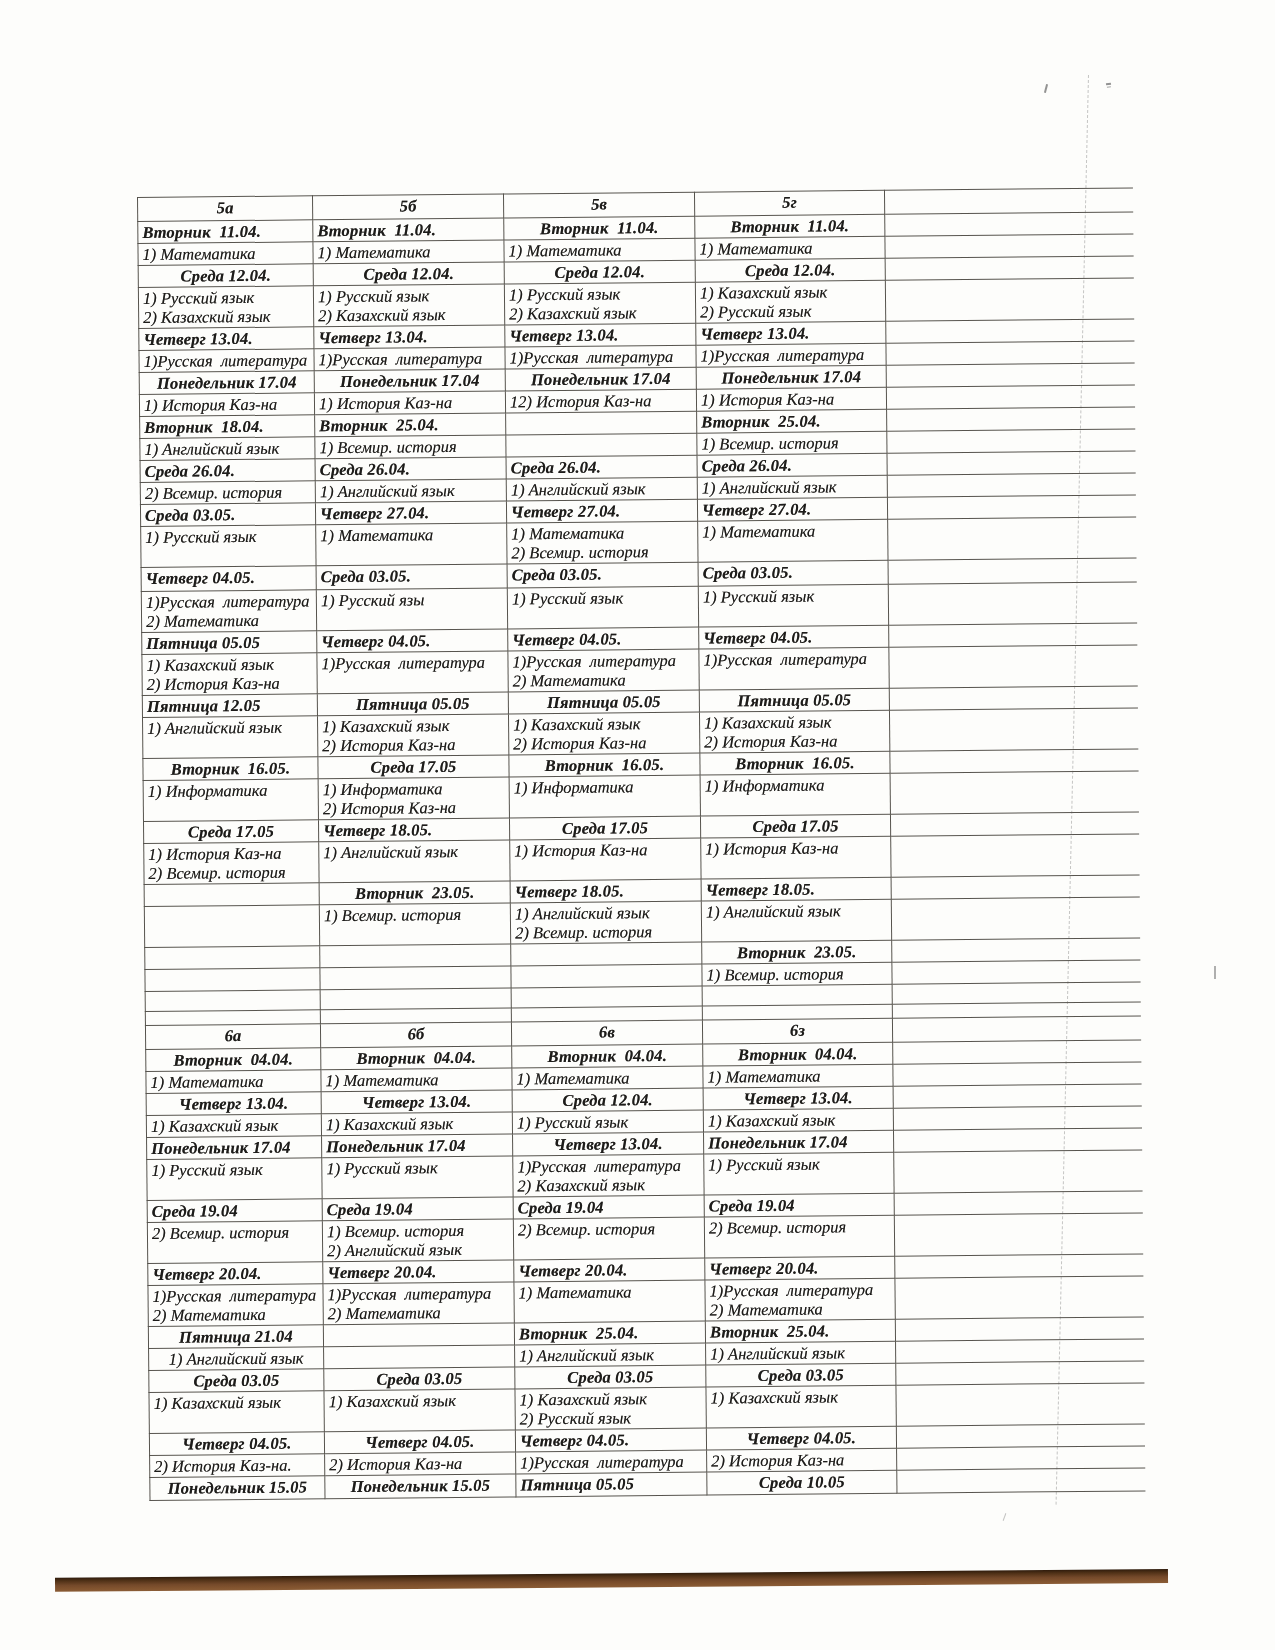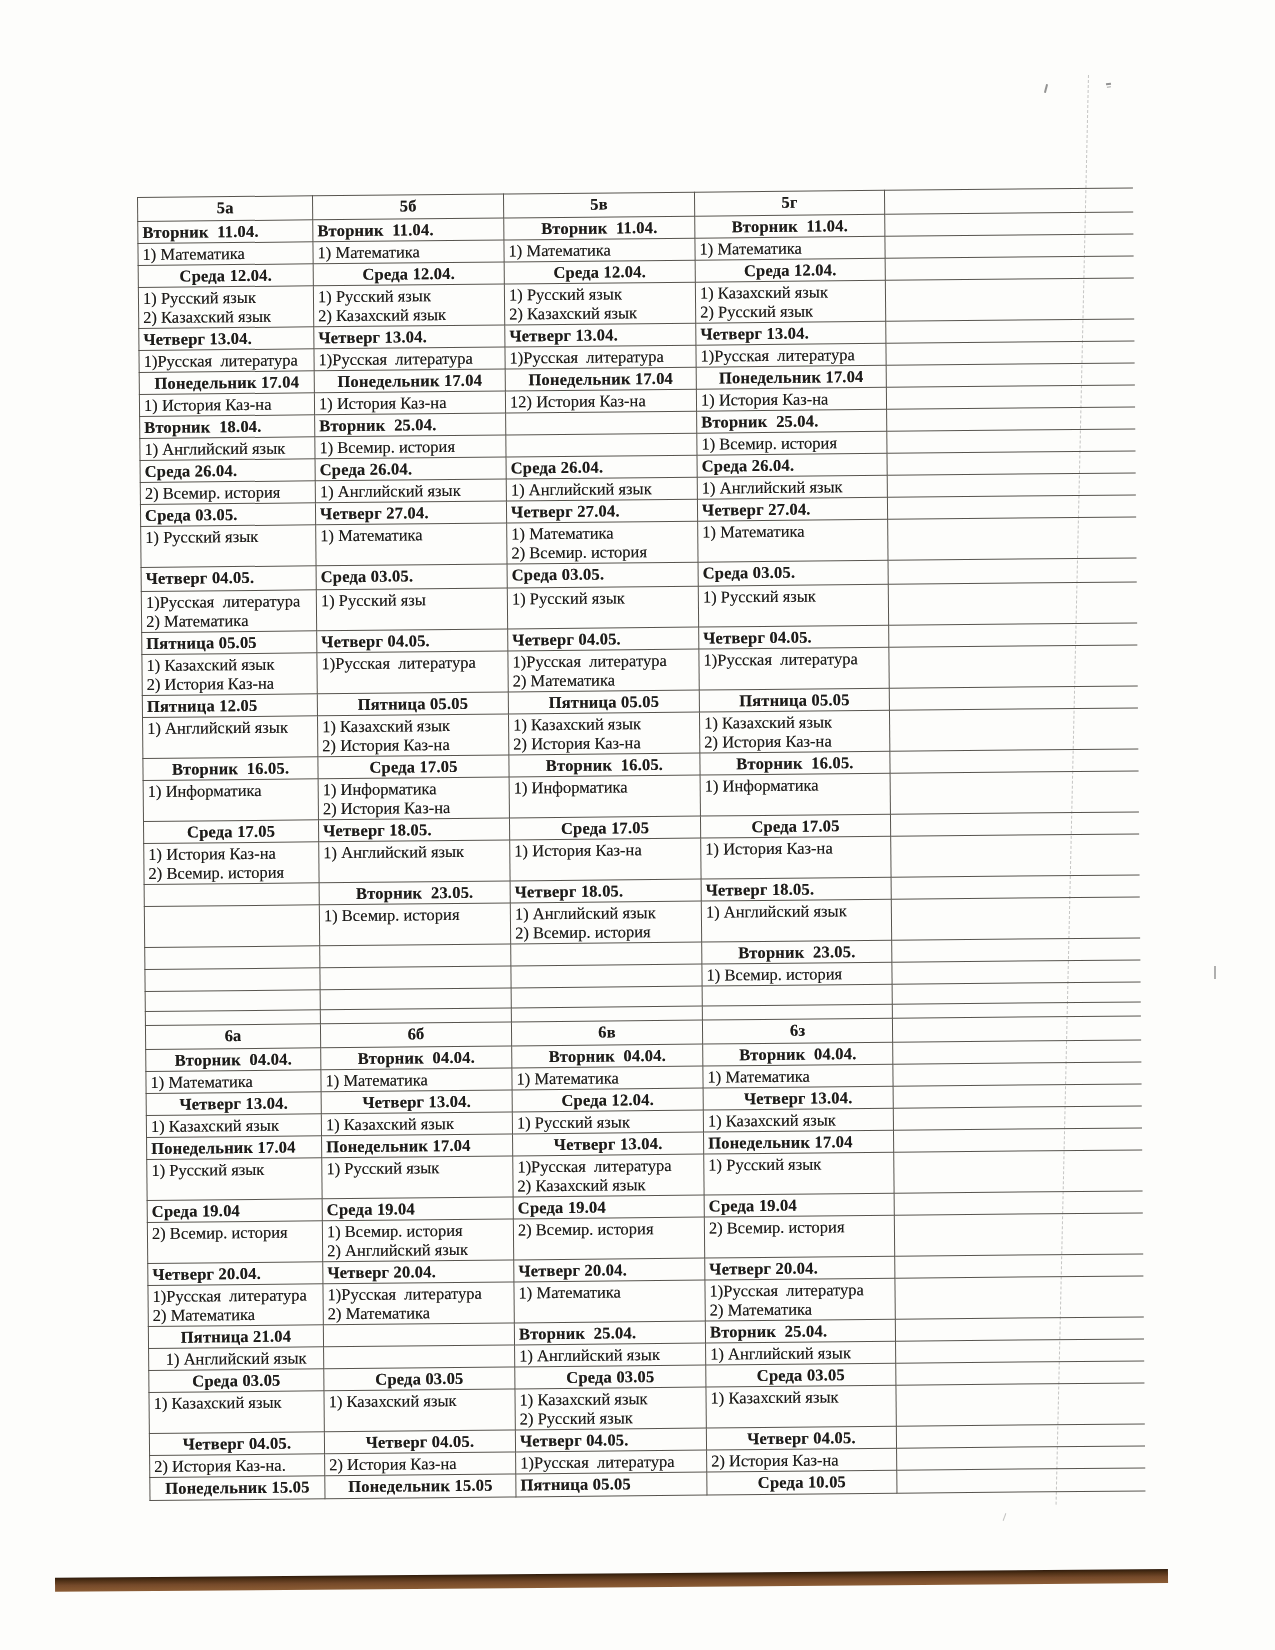--- a/index.html
+++ b/index.html
@@ -1,21 +1,21 @@
 <!DOCTYPE html>
 <html style="--paper: #fdfdfb; --ink: #1d1c1a; --line: #57544e;"><head>
 <meta charset="utf-8">
 <style>
   html,body{margin:0;padding:0;}
   body{
     width:1275px;height:1650px;position:relative;overflow:hidden;
     background:var(--paper,#fdfdfb);
     font-family:"Liberation Serif","DejaVu Serif",serif;
   }
-  .page{position:absolute;inset:0;}
+  .page{position:absolute;inset:0;font-style:italic;}
   
   .edge-top{
     position:absolute;left:225px;top:63px;width:935px;height:5px;
     transform:rotate(-0.3deg);transform-origin:left center;border-radius:3px;
     background:linear-gradient(to right,
       rgba(242,224,138,0) 0%, #eed37a 6%, #dd9c35 20%, #6b3c12 28%,
       #8a4f1d 45%, #a96а27 55%, #c87f2c 68%, #e0a850 86%, rgba(218,160,69,.25) 100%);
   }
   .edge-right{
     position:absolute;left:1152px;top:66px;width:14px;height:1512px;

